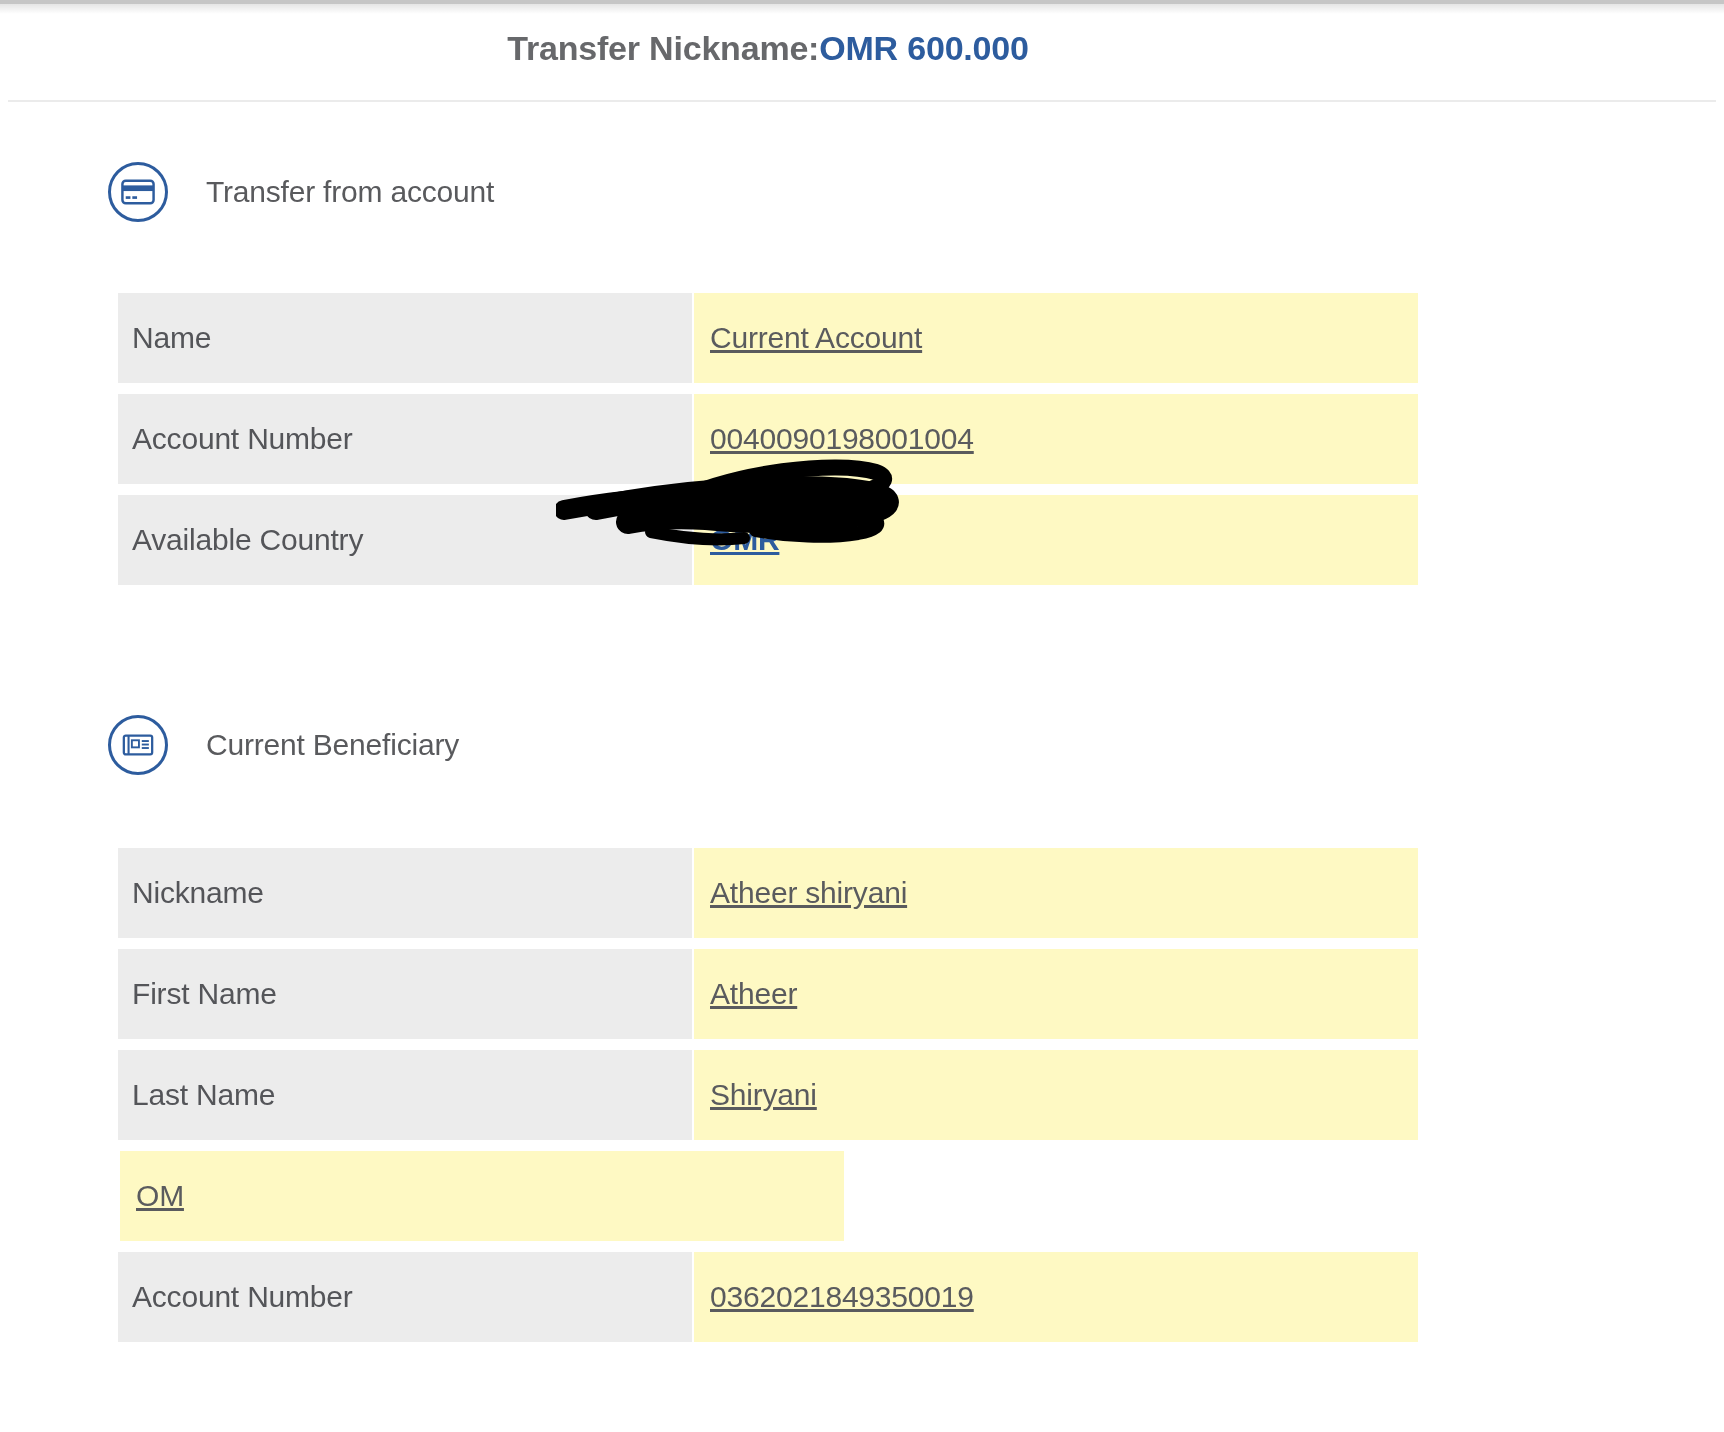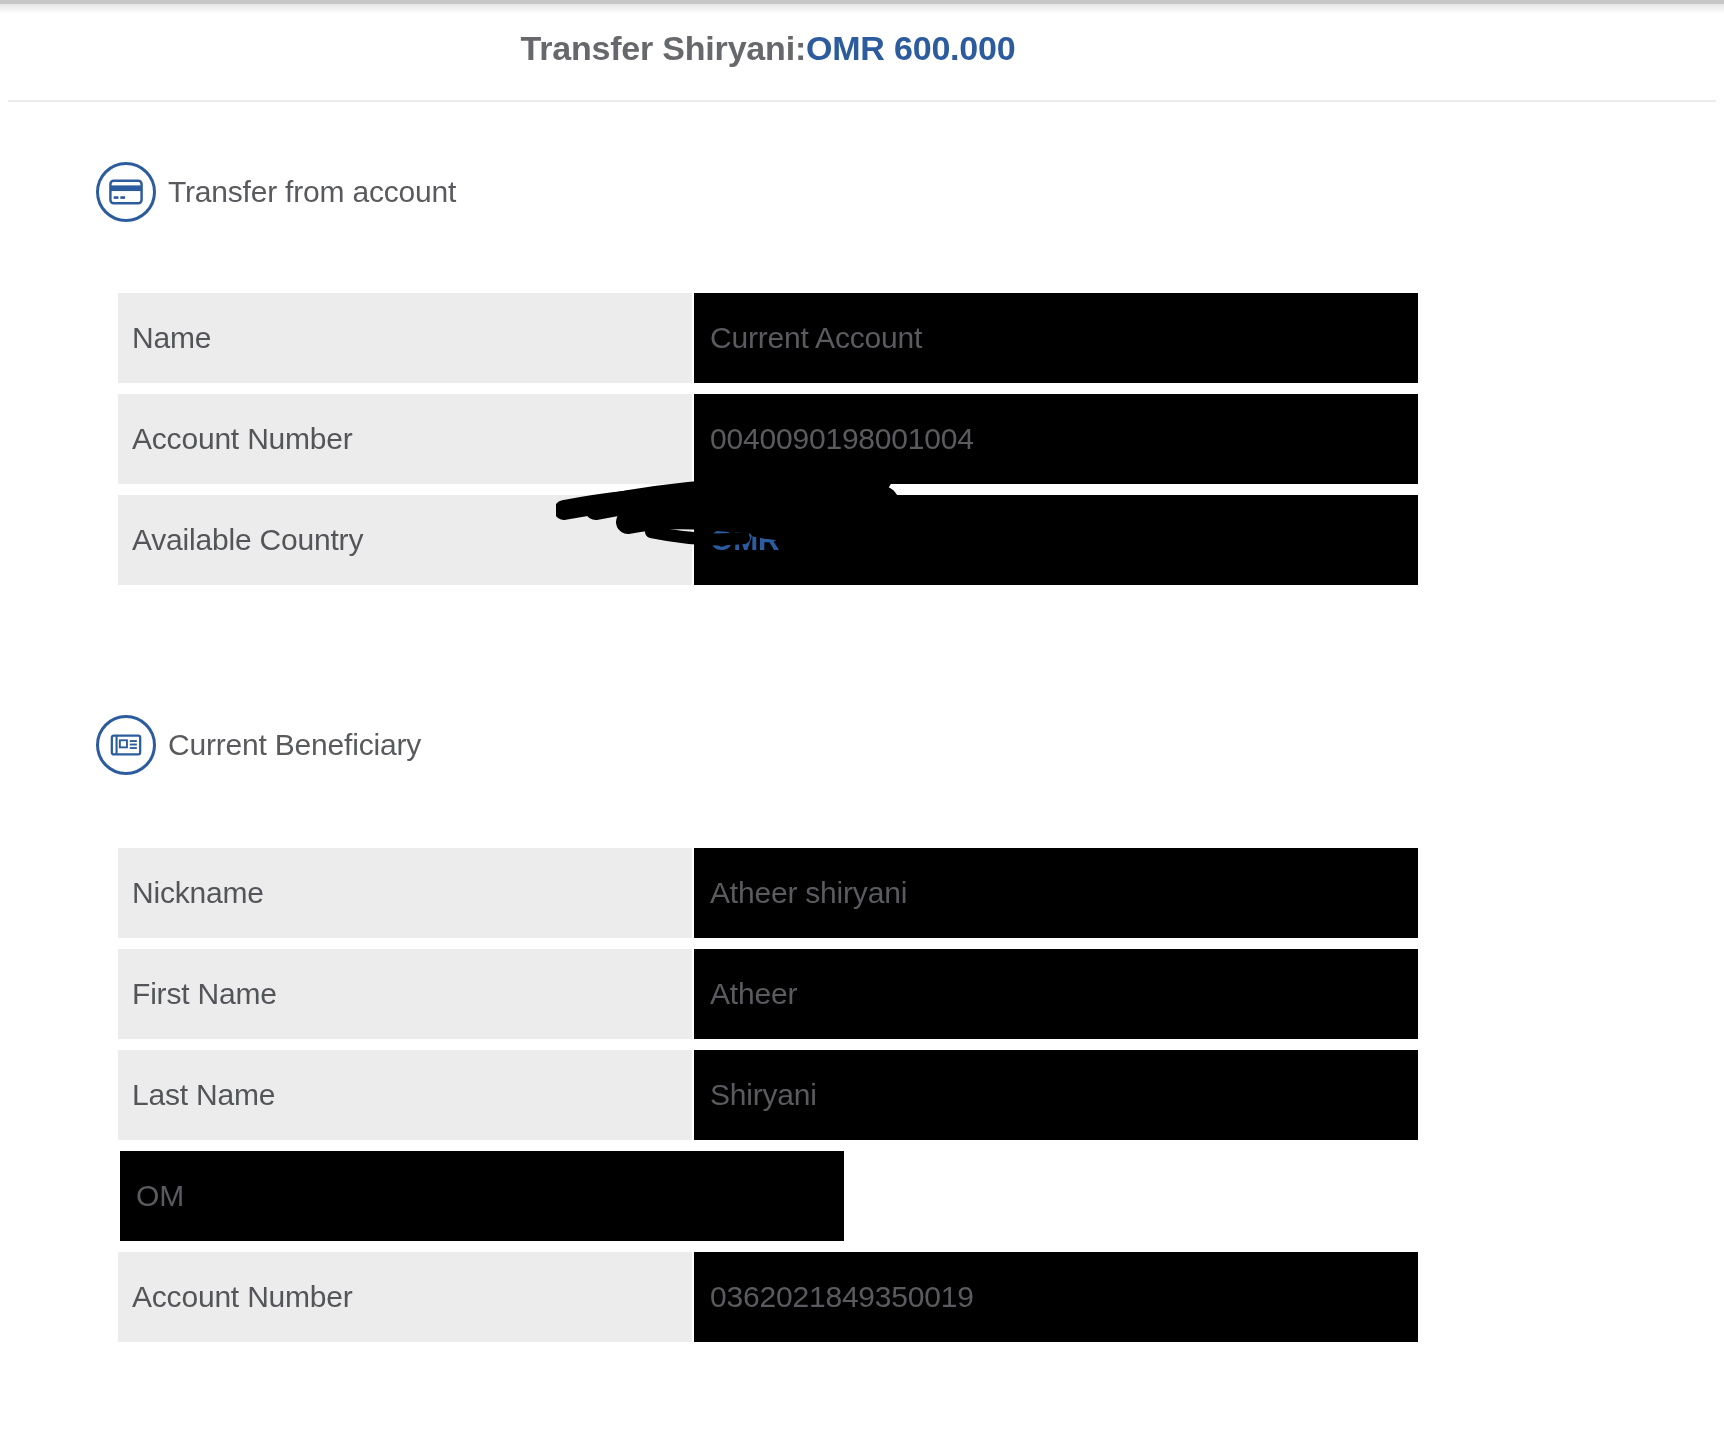--- a/index.html
+++ b/index.html
@@ -26,21 +26,21 @@
     font-size:34px;font-weight:600;color:#67686b;margin:0;
   }
   .page-title .amount{
     color:#2d5c9e;font-weight:700;
   }
   .divider{
     position:absolute;top:100px;left:8px;width:1708px;height:2px;
     background:#ebebeb;
   }
   .section-header{
-    position:absolute;left:96px;height:60px;display:flex;align-items:center;
+    position:absolute;left:108px;height:60px;display:flex;align-items:center;gap:26px;
   }
   .section-header.s1{top:162px;}
   .section-header.s2{top:715px;}
   .icon-circle{
     width:54px;height:54px;border:3px solid #2d5c9e;border-radius:50%;
     display:flex;align-items:center;justify-content:center;
     flex:0 0 auto;background:#ffffff;
   }
   .section-title{
     margin-left:12px;font-size:30px;color:#595a5d;font-weight:500;
@@ -53,42 +53,42 @@
     display:flex;height:90px;margin-bottom:11px;
   }
   .cell{
     display:flex;align-items:center;font-size:30px;
   }
   .cell.label{
     width:574px;background:#ececec;padding-left:14px;
     color:#545559;font-weight:500;flex:0 0 auto;box-sizing:border-box;
   }
   .cell.value{
-    width:724px;background:#000000;padding-left:16px;margin-left:2px;
-    color:#5a5b5e;font-weight:400;flex:0 0 auto;box-sizing:border-box;
+    width:724px;background:#fef9c3;padding-left:16px;margin-left:2px;
+    color:#5a5b5e;font-weight:400;flex:0 0 auto;box-sizing:border-box;text-decoration:underline;
   }
   .cell.value.blue-amount{
     color:#2d5c9e;font-weight:700;
   }
   .table.t1{top:293px;}
   .table.t2{top:848px;}
   .scribble{
     position:absolute;left:556px;top:444px;width:348px;height:108px;
     pointer-events:none;
   }
 </style>
 </head>
 <body>
 
 <div>
 
   <div class="top-edge"></div>
   <div class="top-shadow"></div>
 
-  <h1 class="page-title"><span>Transfer Shiryani:</span><span class="amount">OMR 600.000</span></h1>
+  <h1 class="page-title"><span>Transfer Nickname:</span><span class="amount">OMR 600.000</span></h1>
 
   <div class="divider"></div>
 
   <div class="section-header s1">
     <span class="icon-circle">
       <svg width="34" height="28" viewBox="0 0 36 28" fill="none" xmlns="http://www.w3.org/2000/svg">
         <rect x="1.5" y="2" width="33" height="24" rx="3.5" stroke="#2d5c9e" stroke-width="2.6"></rect>
         <rect x="1.5" y="7" width="33" height="6" fill="#2d5c9e"></rect>
         <rect x="5" y="18.5" width="5" height="2.8" fill="#2d5c9e"></rect>
         <rect x="12" y="18.5" width="5" height="2.8" fill="#2d5c9e"></rect>

